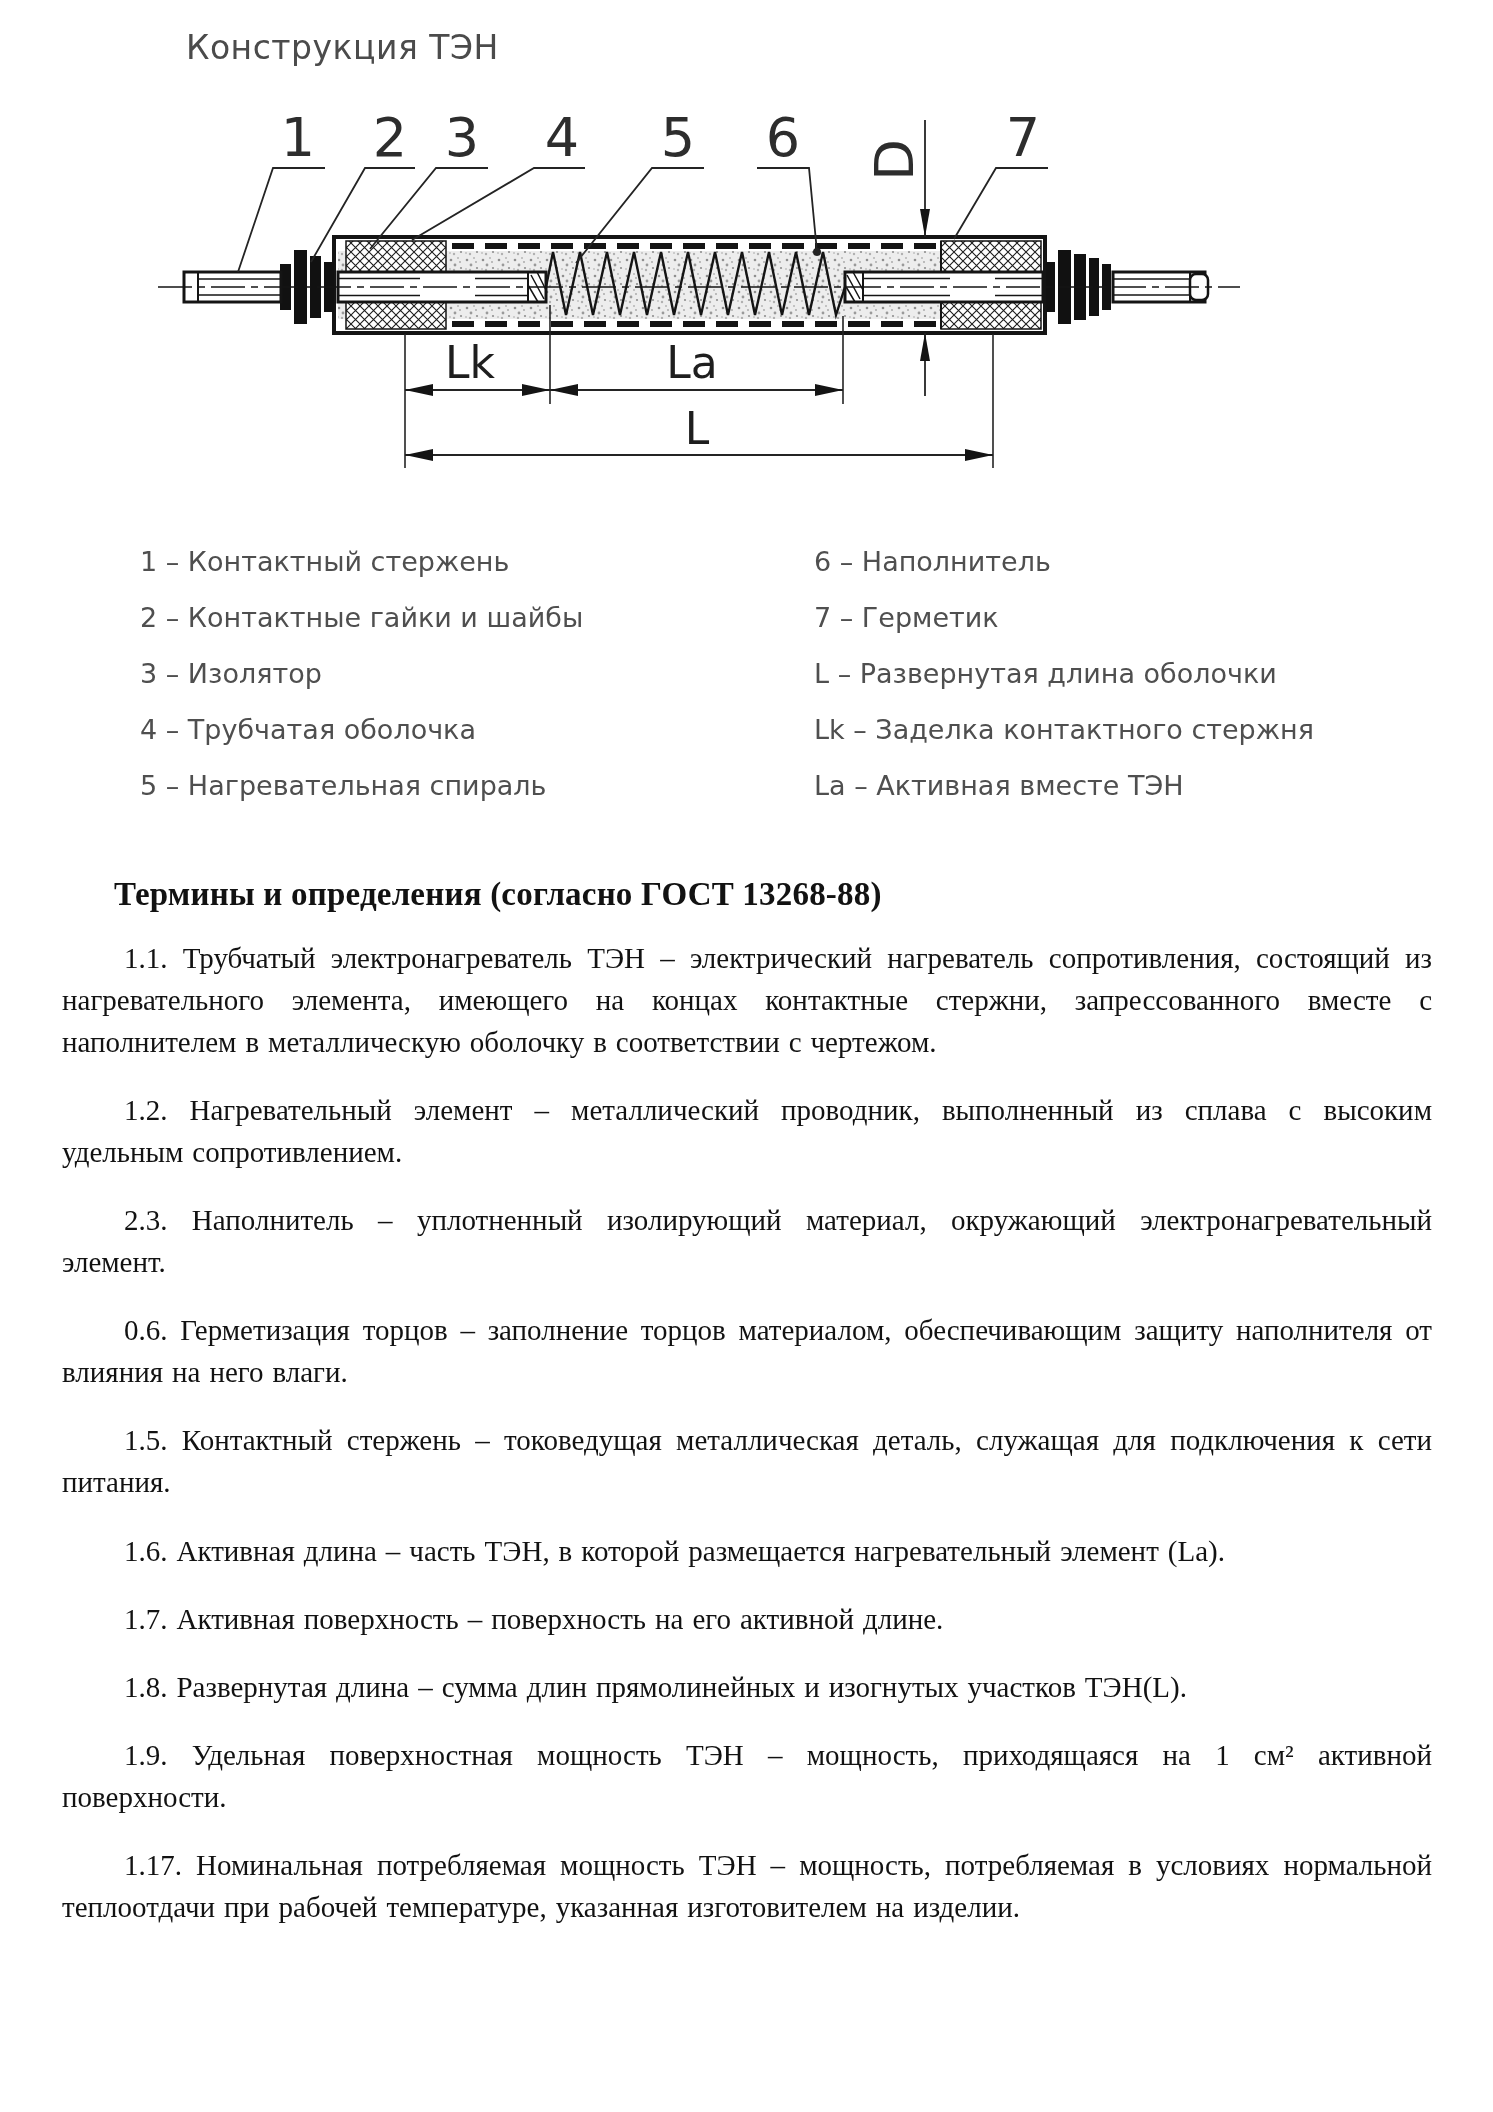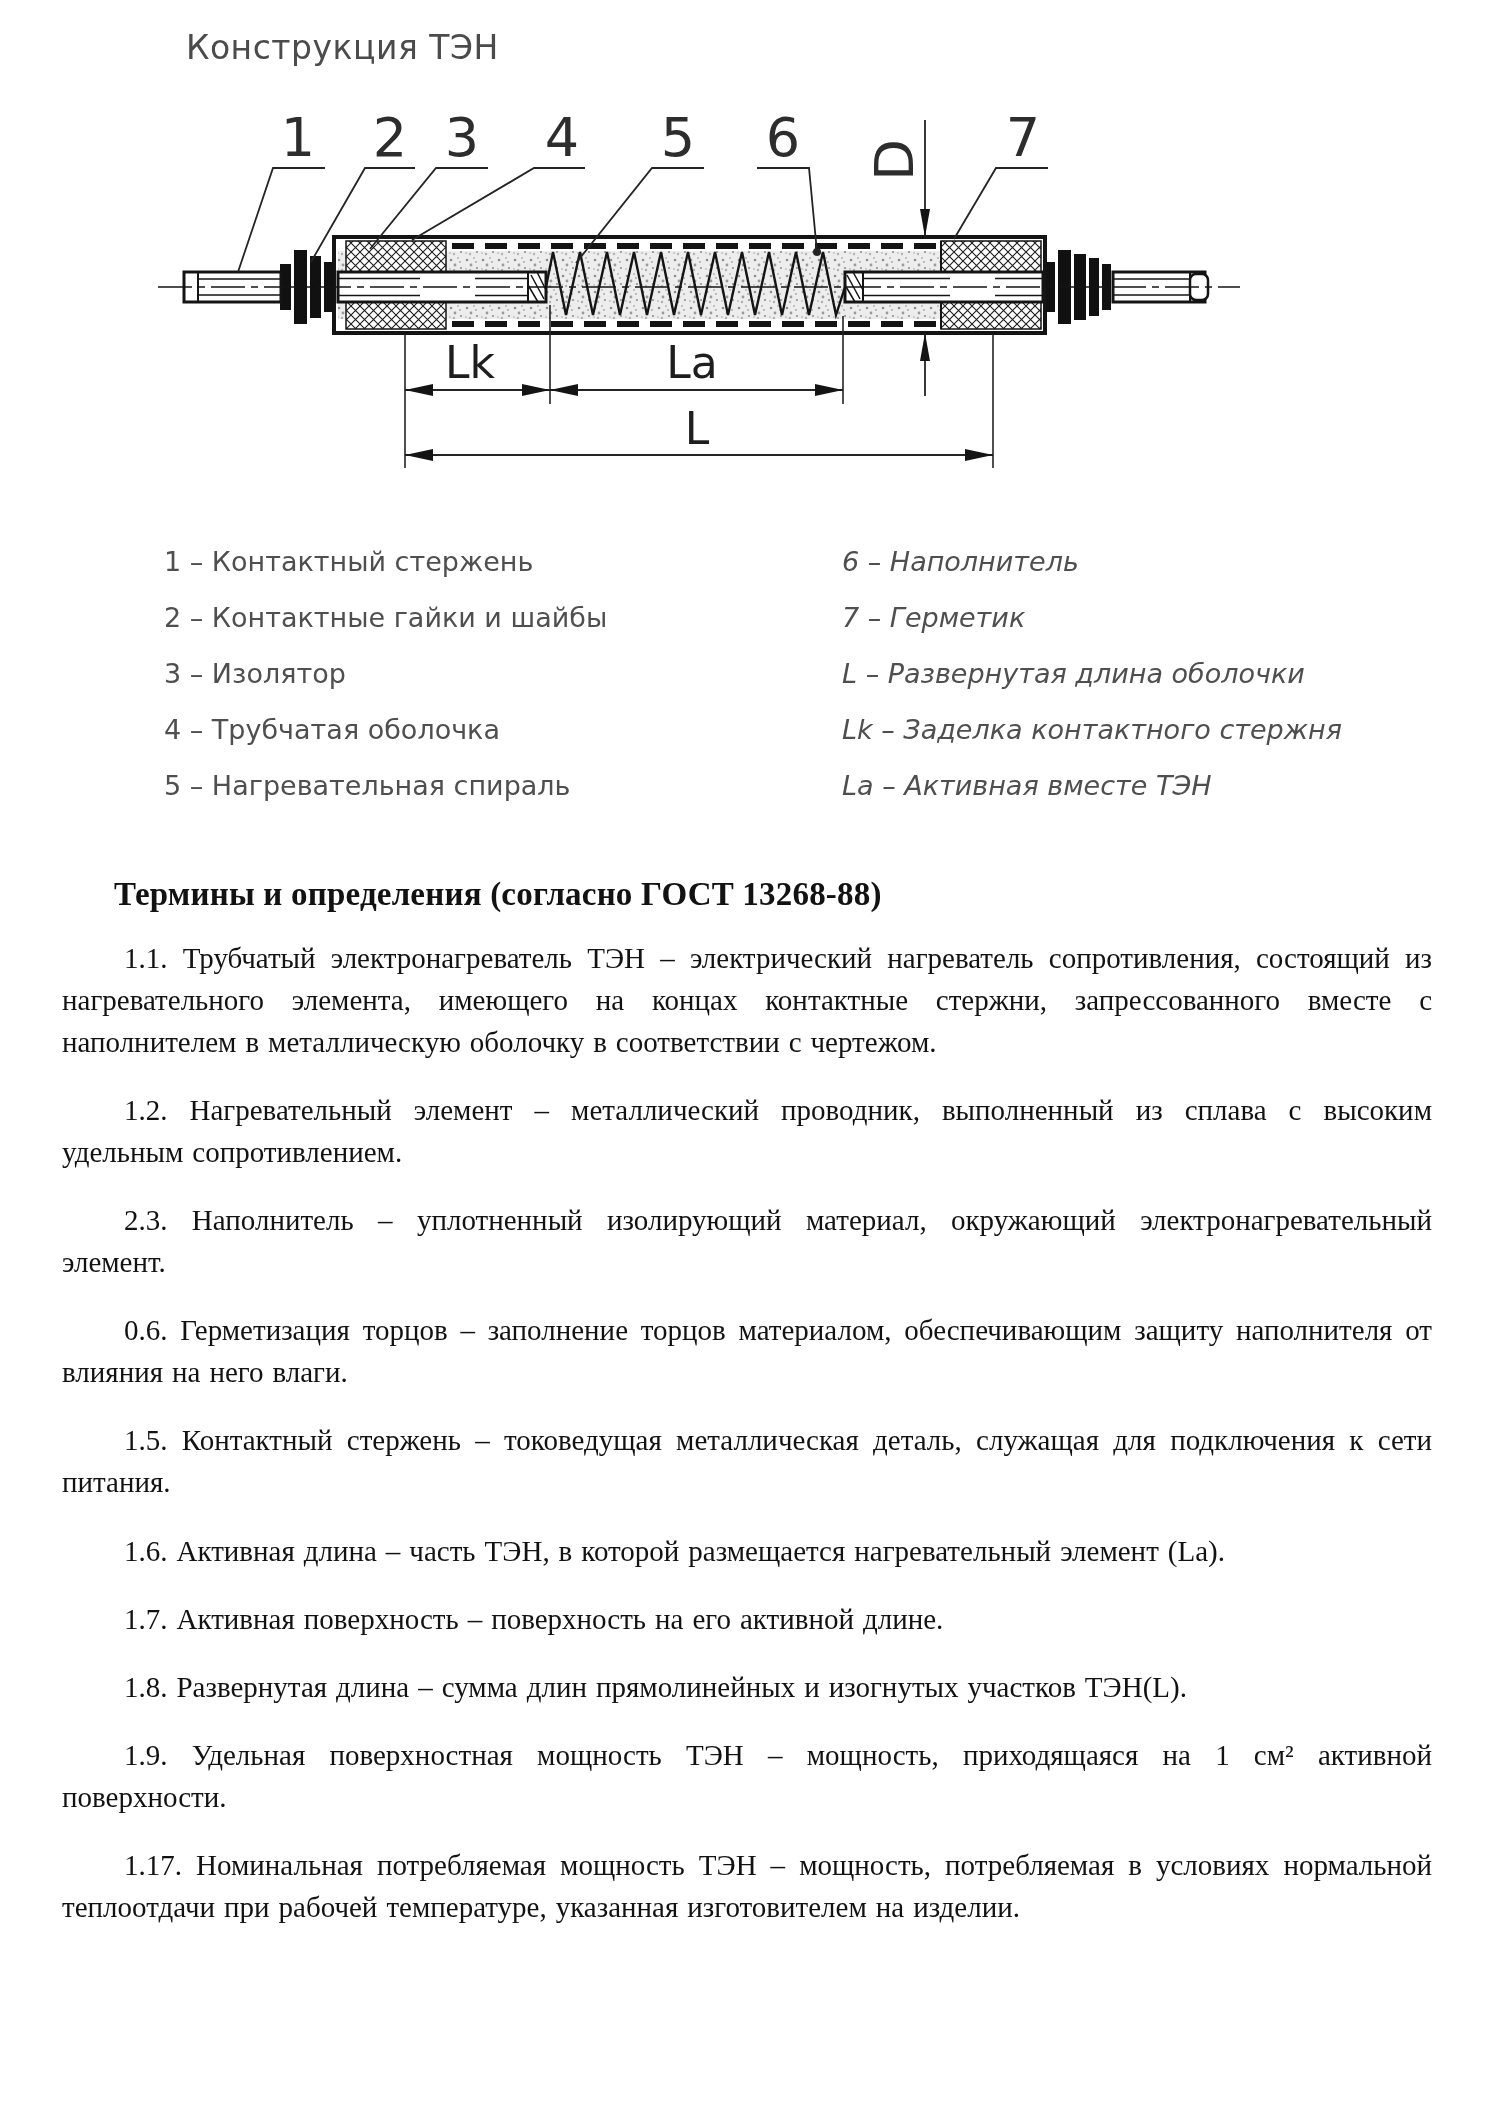--- a/index.html
+++ b/index.html
@@ -14,22 +14,22 @@
     position:absolute;left:186px;top:28px;
     font-size:33px;color:#4b4b4b;letter-spacing:.5px;
   }
   svg.diagram{position:absolute;left:0;top:80px;}
   .callout-num{font-size:54px;fill:#2d2d2d;font-family:"DejaVu Sans",sans-serif;}
   .dim-label{font-size:44px;fill:#1e1e1e;font-family:"DejaVu Sans",sans-serif;}
   .legend{
     position:absolute;top:534px;
     color:#4f4f4f;font-size:27px;line-height:56px;white-space:nowrap;
   }
-  .legend.left{left:164px;}
-  .legend.right{left:842px;font-style:italic;}
+  .legend.left{left:140px;}
+  .legend.right{left:814px;}
   .terms{
     position:absolute;left:62px;top:876px;width:1370px;
     font-family:"Liberation Serif",serif;color:#121212;
   }
   .terms h2{
     font-size:33px;margin:0 0 24px 0;text-indent:52px;
     font-weight:bold;letter-spacing:.2px;
   }
   .terms p{
     font-size:29px;line-height:1.45;margin:0 0 26px 0;

